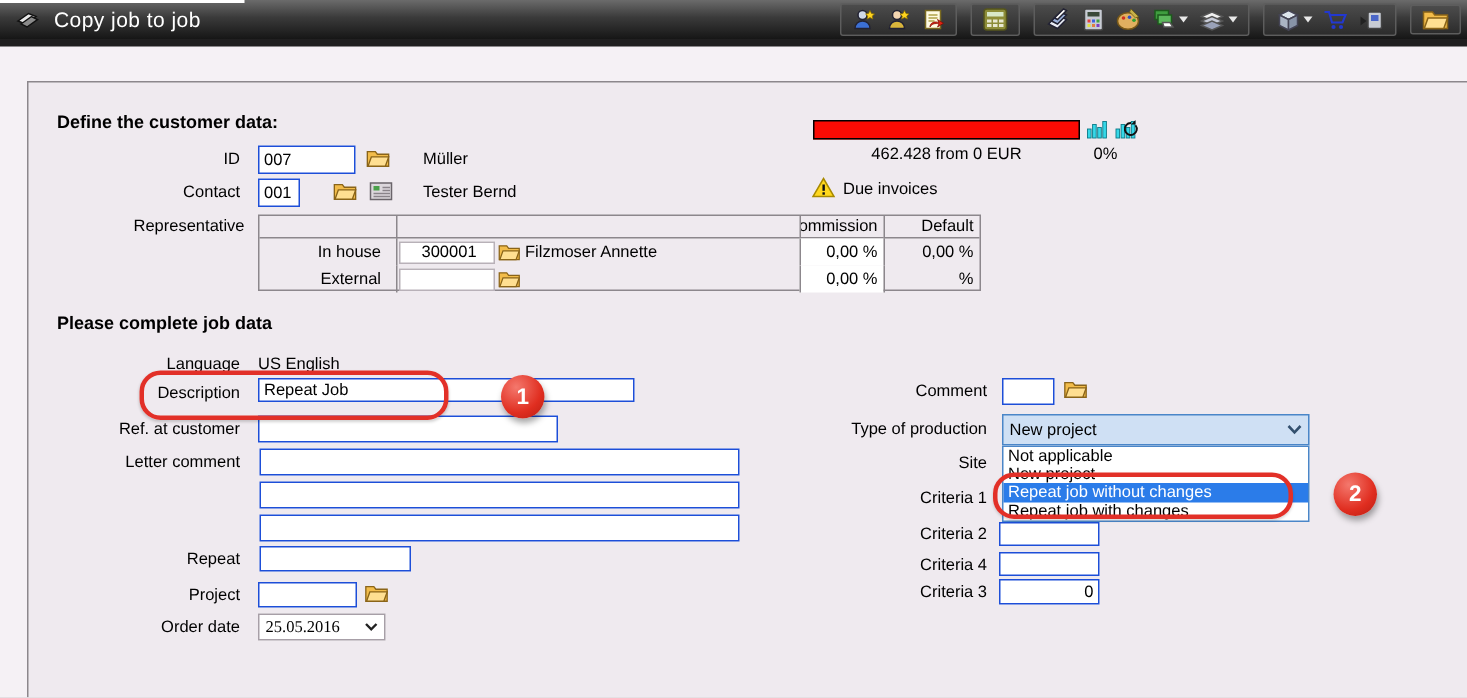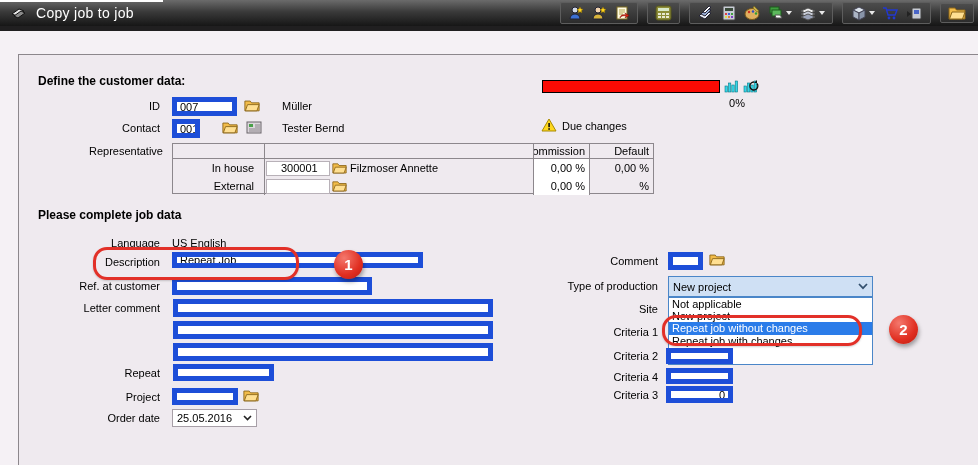--- a/index.html
+++ b/index.html
@@ -17,43 +17,43 @@
     background:linear-gradient(#4c4c4c,#2c2c2c);border:1px solid #5d5d5d;border-radius:2px;}
   .tbicon{display:flex;align-items:center;cursor:default;}
   .dd{width:0;height:0;border-left:3px solid transparent;border-right:3px solid transparent;
     border-top:4px solid #e8e8e8;margin-left:2px;}
   
   .panel{position:absolute;left:18px;top:54px;right:0;bottom:0;background:#efeaef;
     border-top:1px solid #8c878c;border-left:1px solid #8c878c;}
   .h{position:absolute;font-weight:bold;font-size:12px;white-space:nowrap;}
   .lblr{position:absolute;width:140px;text-align:right;white-space:nowrap;}
   .txt{position:absolute;white-space:nowrap;}
-  .tf{position:absolute;background:#fff;border:5px solid #1d4ed8;box-sizing:border-box;
+  .tf{position:absolute;background:#fff;border:1px solid #1d4ed8;box-sizing:border-box;
     display:flex;align-items:center;padding:0 3px;font-size:11px;white-space:nowrap;overflow:hidden;}
   .tf.num{justify-content:flex-end;}
   .icoabs{position:absolute;display:flex;}
   
   .creditbar{position:absolute;left:542px;top:80px;width:178px;height:13px;background:#fb0b04;border:1px solid #000;box-sizing:border-box;}
   .center{text-align:center;}
   
   .rep{position:absolute;left:172px;top:143px;width:482px;height:51px;border:1px solid #8c878c;
     box-sizing:border-box;display:grid;grid-template-columns:91px 269px 56px 64px;grid-template-rows:15px 18px 18px;background:#efeaef;}
   .rep .c{display:flex;align-items:center;box-sizing:border-box;overflow:hidden;}
   .rep .bl{border-left:1px solid #8c878c;}
   .rep .hb{border-bottom:1px solid #8c878c;}
   .rep .rt{justify-content:flex-end;padding-right:4px;}
   .rep .lab{justify-content:flex-end;padding-right:10px;}
   .rep .white{background:#fff;}
   .mini{background:#fff;border:1px solid #b8b1b8;height:15px;width:64px;display:flex;align-items:center;
     padding:0 14px;box-sizing:border-box;margin-left:1px;}
   
   .combo{position:absolute;box-sizing:border-box;display:flex;align-items:center;justify-content:space-between;padding:0 4px;}
   .combo.blue{background:#cfe0f4;border:1px solid #4a86c8;}
-  .combo.plain{background:#fff;border:1px solid #a79fa7;}
-  .listbox{position:absolute;left:668px;top:297px;width:205px;height:68px;background:#fff;
+  .combo.plain{background:#fff;border:1px solid #a79fa7;font-family:Liberation Serif, serif;}
+  .listbox{position:absolute;left:668px;top:297px;width:205px;height:51px;background:#fff;
     border:1px solid #4a86c8;box-sizing:border-box;display:flex;flex-direction:column;}
   .opt{height:12.2px;line-height:12.2px;padding:0 3px;font-size:11px;white-space:nowrap;overflow:hidden;}
   .opt.sel{background:#2b7ce9;color:#fff;}
   
   .annrect{position:absolute;border:3px solid #e23028;border-radius:14px;box-shadow:0 1px 2px rgba(0,0,0,.18);}
   .anncirc{position:absolute;width:29px;height:29px;border-radius:50%;color:#fff;font-size:15px;font-weight:bold;
     display:flex;align-items:center;justify-content:center;
     background:radial-gradient(circle at 35% 28%,#f4786d,#e02e20 60%,#b81d12);box-shadow:1px 3px 4px rgba(0,0,0,.35);}
 </style>
 </head>
@@ -242,30 +242,31 @@
         <g fill="#36d8e8" stroke="#0a7a88" stroke-width=".6">
           <rect x="1" y="7" width="2.4" height="6"></rect>
           <rect x="4.4" y="4" width="2.4" height="9"></rect>
           <rect x="7.8" y="6" width="2.4" height="7"></rect>
           <rect x="11.2" y="2" width="2.4" height="11"></rect>
         </g>
         <path d="M11 3a4 4 0 1 0 3 1.5" fill="none" stroke="#111" stroke-width="1.3"></path>
         <path d="M14 1v3h-3z" fill="#111"></path>
       </svg>
   </span>
+  <div class="txt center" style="left:541px;top:97px;width:180px;">462.428 from 0 EUR</div>
   <div class="txt center" style="left:712px;top:97px;width:50px;">0%</div>
 
   <span class="icoabs" style="left:541px;top:118px;">
     <svg width="16" height="14" viewBox="0 0 16 14">
         <polygon points="8,1 15,13 1,13" fill="#ffd81e" stroke="#a88a00"></polygon>
         <rect x="7.3" y="5" width="1.6" height="4.2" fill="#111"></rect>
         <rect x="7.3" y="10.2" width="1.6" height="1.6" fill="#111"></rect>
       </svg>
   </span>
-  <div class="txt" style="left:562px;top:120px;">Due changes</div>
+  <div class="txt" style="left:562px;top:120px;">Due invoices</div>
 
   <div class="lblr" style="left:23px;top:145px;">Representative</div>
   <div class="rep">
     <div class="c hb"></div>
     <div class="c hb bl"></div>
     <div class="c hb bl rt">Commission</div>
     <div class="c hb bl rt">Default</div>
 
     <div class="c lab">In house</div>
     <div class="c bl">

